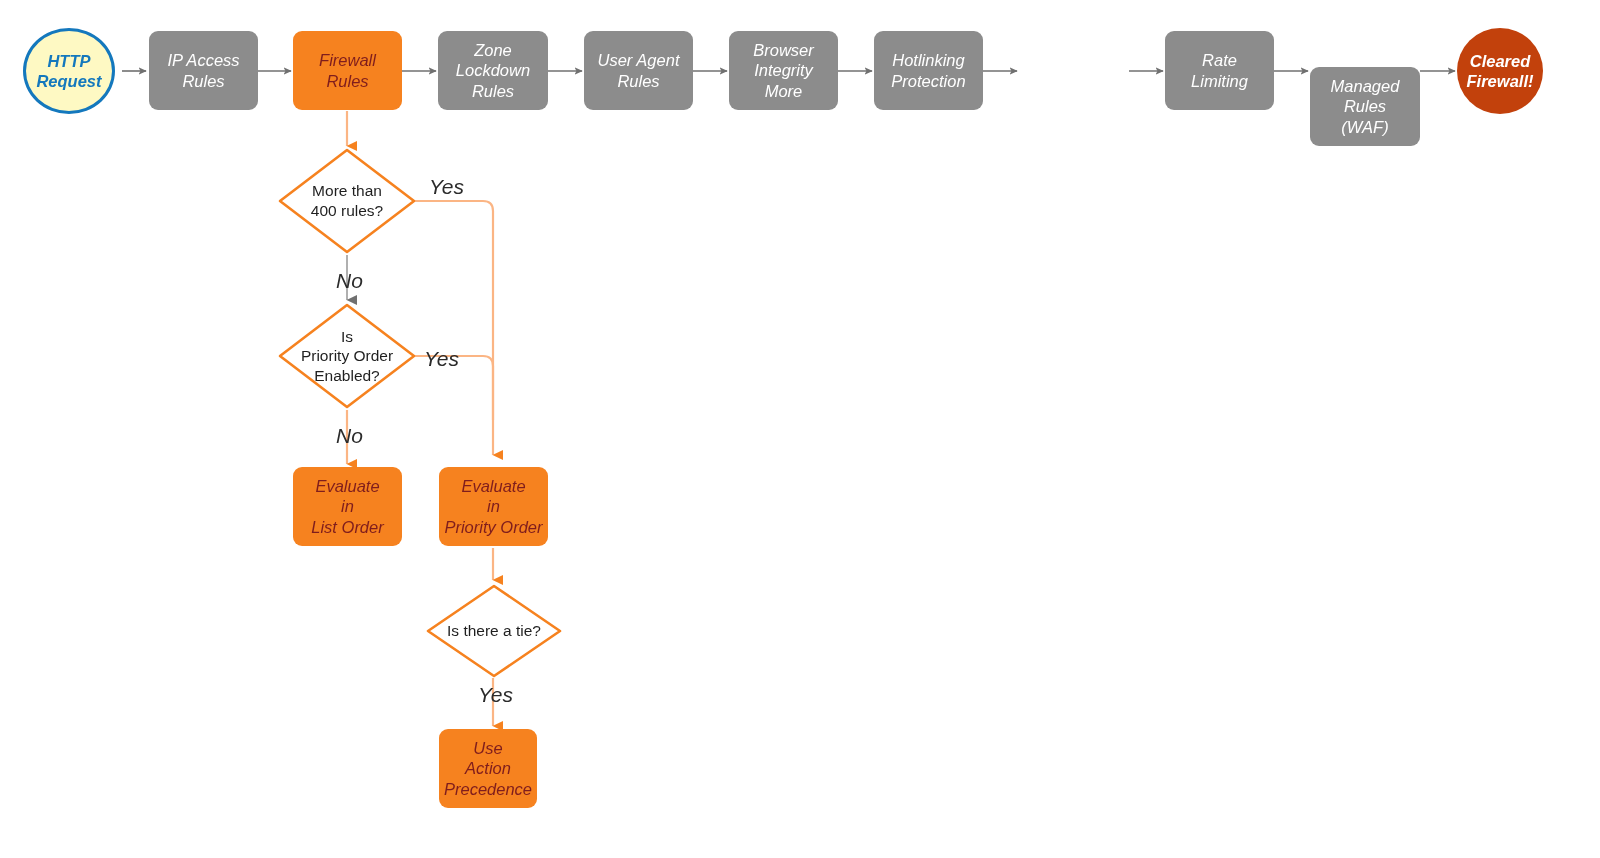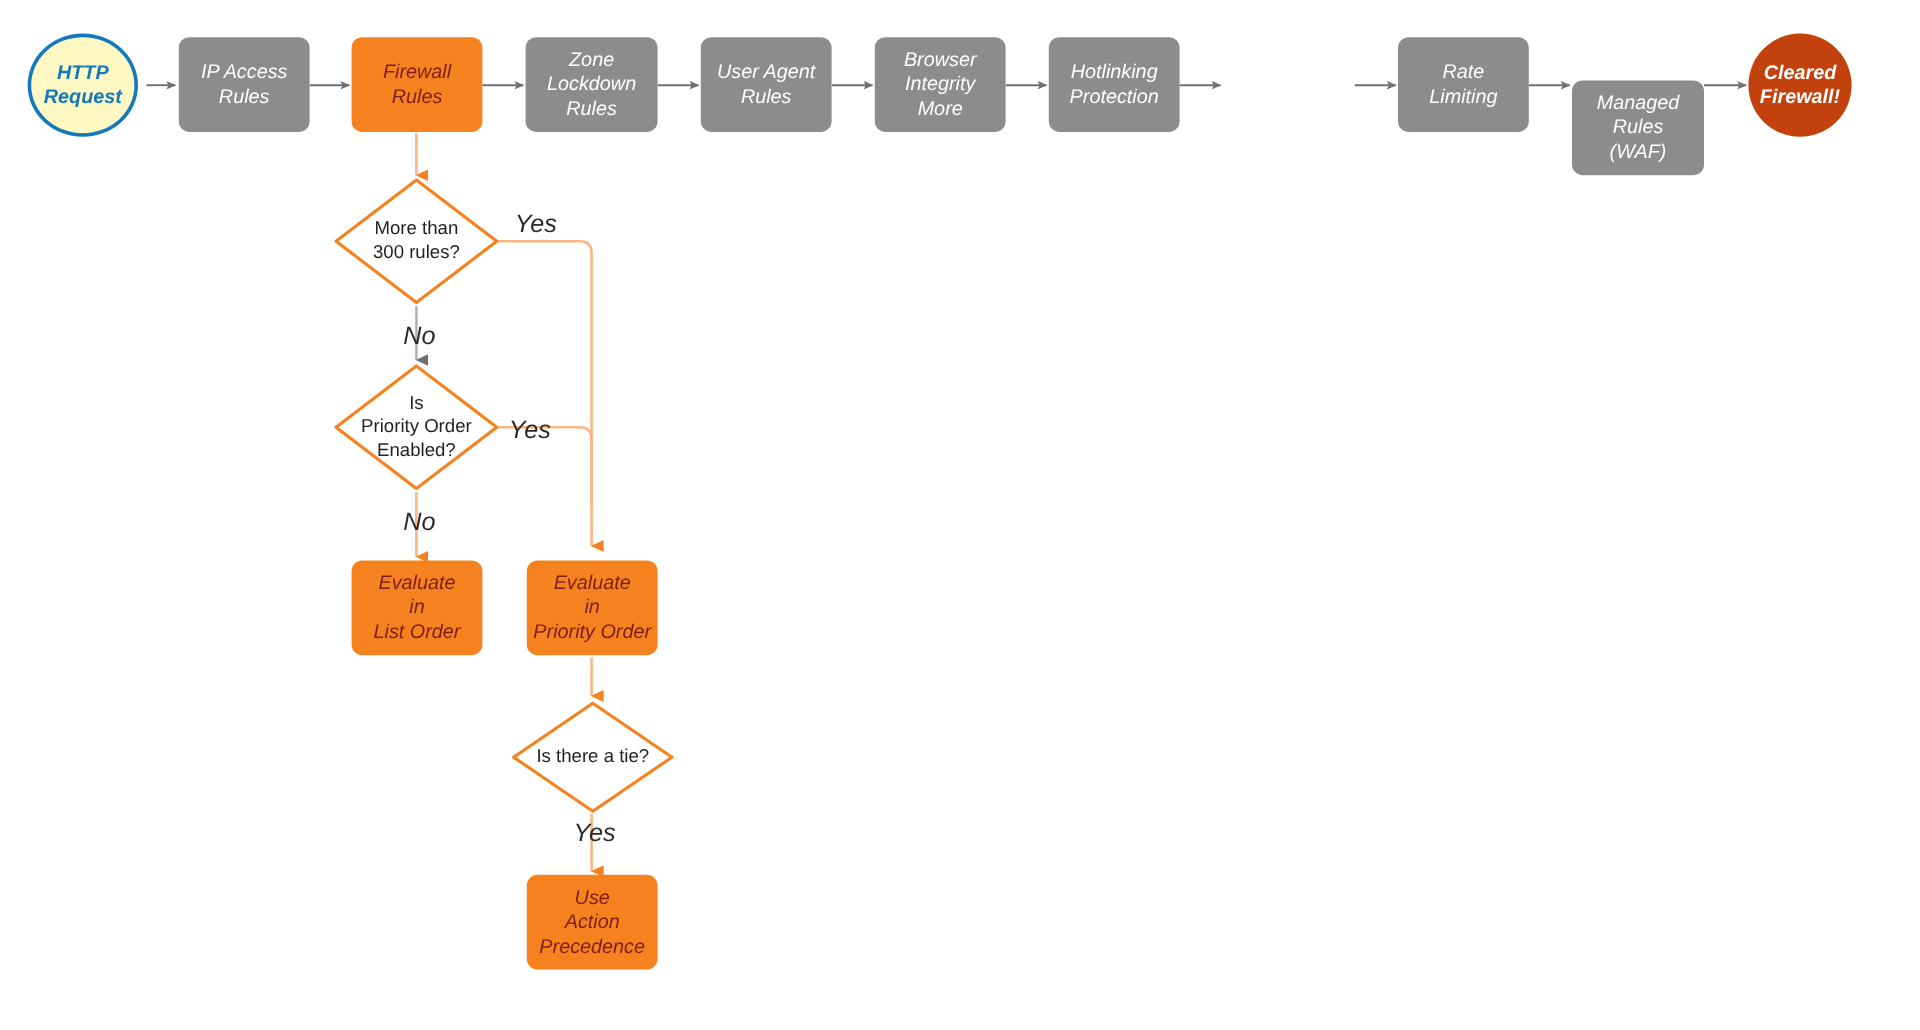--- a/index.html
+++ b/index.html
@@ -202,21 +202,21 @@
   <div class="node circle end" style="left:1457px; top:28px; width:86px; height:86px;">
     <span class="lines">Cleared
 Firewall!</span>
   </div>
 
   <div class="diamond" style="left:277px; top:147px; width:140px; height:108px;">
     <svg class="shape" viewBox="0 0 140 108" xmlns="http://www.w3.org/2000/svg">
       <polygon points="70,3 137,54 70,105 3,54" fill="#ffffff" stroke="#f6821f" stroke-width="2.6" stroke-linejoin="round"></polygon>
     </svg>
     <div class="dlabel lines">More than
-300 rules?</div>
+400 rules?</div>
   </div>
 
   <div class="edge-label" style="left:429px; top:175px;">Yes</div>
 
   <div class="edge-label" style="left:336px; top:269px;">No</div>
 
   <div class="diamond" style="left:277px; top:302px; width:140px; height:108px;">
     <svg class="shape" viewBox="0 0 140 108" xmlns="http://www.w3.org/2000/svg">
       <polygon points="70,3 137,54 70,105 3,54" fill="#ffffff" stroke="#f6821f" stroke-width="2.6" stroke-linejoin="round"></polygon>
     </svg>
@@ -243,19 +243,19 @@
 
   <div class="diamond" style="left:425px; top:583px; width:138px; height:96px;">
     <svg class="shape" viewBox="0 0 138 96" xmlns="http://www.w3.org/2000/svg">
       <polygon points="69,3 135,48 69,93 3,48" fill="#ffffff" stroke="#f6821f" stroke-width="2.6" stroke-linejoin="round"></polygon>
     </svg>
     <div class="dlabel lines">Is there a tie?</div>
   </div>
 
   <div class="edge-label" style="left:478px; top:683px;">Yes</div>
 
-  <div class="node box orange" style="left:439px; top:729px; width:109px; height:79px;">
+  <div class="node box orange" style="left:439px; top:729px; width:98px; height:79px;">
     <span class="lines">Use
 Action
 Precedence</span>
   </div>
 
 </div>
 
 </body></html>

